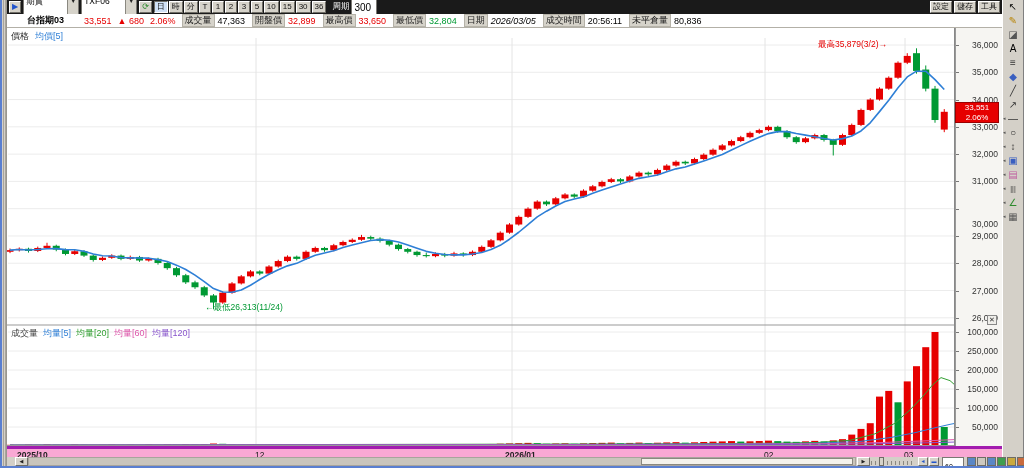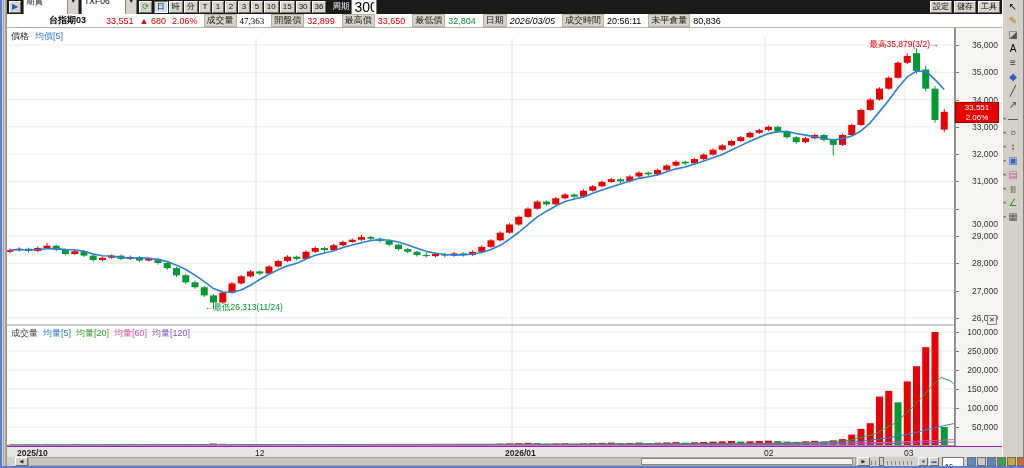--- a/index.html
+++ b/index.html
@@ -13,47 +13,47 @@
   #bottom-edge { position:absolute; left:0; top:466px; width:1024px; height:2px; background:#5a7fd0; }
 
   
   #toolbar { position:absolute; left:7px; top:0; width:995px; height:14px; background:#1a1a1a; display:flex; align-items:center; gap:2px; padding:1px 2px; }
   .tbtn { height:12px; min-width:12px; padding:0 2px; background:#d6d3ca; border:1px solid; border-color:#ffffff #6f6d66 #6f6d66 #ffffff; font-size:8px; line-height:10px; text-align:center; color:#111; }
   .tbtn.active { background:#cfe0f5; border-color:#6f6d66 #ffffff #ffffff #6f6d66; }
   .dropdown { display:flex; height:24px; background:#ffffff; border:1px solid #7a7873; width:56px; }
   .dropdown .dval { flex:1; padding:0 2px; font-size:8.5px; line-height:10px; color:#000; }
   .dropdown .darr { width:11px; background:#d6d3ca; border-left:1px solid #8a8880; font-size:6px; line-height:10px; text-align:center; color:#222; }
   #cycle-label { color:#fff; font-size:8.5px; margin-left:4px; }
-  #cycle-input { width:26px; height:17px; border:1px solid #7a7873; font-size:14px; padding:0 2px; background:#fff; }
+  #cycle-input { width:26px; height:17px; border:1px solid #7a7873; font-size:10px; padding:0 2px; background:#fff; }
   #tb-right { margin-left:auto; display:flex; gap:2px; }
   #tb-right .tbtn { min-width:21px; }
 
   
-  #quotebar { position:absolute; left:7px; top:14px; width:995px; height:14px; background:#fff; border-bottom:1px solid #b3b0a7; display:flex; align-items:center; gap:6px; padding-left:42px; white-space:nowrap; }
+  #quotebar { position:absolute; left:7px; top:14px; width:995px; height:14px; background:#fff; border-bottom:1px solid #b3b0a7; display:flex; align-items:center; gap:6px; padding-left:20px; white-space:nowrap; }
   #quote-symbol { font-weight:bold; color:#000; margin-right:14px; }
   .q-red { color:#e60000; }
   .q-chip { background:#d6d3ca; border:1px solid #b5b2a8; padding:0 2px; color:#222; line-height:11px; }
   .q-val { color:#000; }
   .q-pair { display:flex; gap:3px; align-items:center; }
 
   
   #chart-area { position:absolute; left:7px; top:28px; width:948px; height:418px; background:#fff; }
   #price-axis { position:absolute; left:955px; top:28px; width:47px; height:418px; background:#f6f5f2; border-left:1px solid #999; }
   .axis-label { position:absolute; left:4px; width:38px; text-align:right; font-size:8.5px; color:#333; }
   .axis-tick { position:absolute; left:0; width:3px; height:1px; background:#777; }
   #pane-title { position:absolute; left:11px; top:30px; display:flex; gap:6px; z-index:3; }
   #pane-title .t-black { color:#222; }
   #pane-title .t-blue { color:#2e7fd6; }
   #vol-title { position:absolute; left:11px; top:327px; display:flex; gap:5px; z-index:3; }
-  #x-axis { position:absolute; left:7px; top:446px; width:995px; height:14px; background:#e5e5e5; border-top:1px solid #a21caf; }
+  #x-axis { position:absolute; left:7px; top:446px; width:995px; height:14px; background:#f9a8d4; border-top:3px solid #a21caf; }
   .x-label { position:absolute; top:1px; color:#222; font-size:8.5px; }
   .x-label.bold { font-weight:bold; }
 
   
-  #hi-anno { position:absolute; left:856px; top:39px; width:96px; text-align:center; color:#e60000; font-size:8.5px; z-index:3; }
+  #hi-anno { position:absolute; left:818px; top:39px; width:96px; text-align:left; color:#e60000; font-size:8.5px; z-index:3; }
   #lo-anno { position:absolute; left:205px; top:302px; color:#009933; font-size:8.5px; z-index:3; }
   #price-tag { position:absolute; left:955px; top:102px; width:44px; height:21px; background:#e60000; border:1px solid #990000; color:#fff; font-size:8px; line-height:10px; text-align:center; z-index:4; }
   #pane-close { position:absolute; left:987px; top:315px; width:10px; height:10px; background:#efeeea; border:1px solid #888; color:#333; font-size:7px; line-height:8px; text-align:center; z-index:4; }
 
   
   #scroll-row { position:absolute; left:7px; top:457px; width:1017px; height:9px; background:#d4d0c8; }
   .sc-btn { position:absolute; top:0; width:13px; height:9px; background:#d6d3ca; border:1px solid; border-color:#fff #6f6d66 #6f6d66 #fff; font-size:5px; line-height:7px; text-align:center; color:#222; }
   #sc-track { position:absolute; left:21px; top:0; width:828px; height:9px; background:#c9c5bc; border:1px solid #a8a49c; }
   #sc-thumb { position:absolute; left:612px; top:0; width:212px; height:7px; background:#f4f2ec; border:1px solid #8a8880; }
   #zoom-slider { position:absolute; left:864px; top:0; width:44px; height:9px; background:repeating-linear-gradient(90deg,#8a8880 0 1px,transparent 1px 4px); background-size:100% 4px; background-position:0 4px; background-repeat:no-repeat; }
@@ -112,21 +112,21 @@
   </div>
 
   <div id="quotebar">
     <span id="quote-symbol">台指期03</span>
     <span class="q-red">33,551</span>
     <span class="q-red">▲ 680</span>
     <span class="q-red">2.06%</span>
     <span id="quote-fields" style="display:flex;gap:7px">
         <div class="q-pair">
           <div class="q-chip">成交量</div>
-          <div class="q-val" style="color: rgb(0, 0, 0); font-family: Liberation Serif, serif;">47,363</div>
+          <div class="q-val" style="color: rgb(0, 0, 0);">47,363</div>
         </div>
         <div class="q-pair">
           <div class="q-chip">開盤價</div>
           <div class="q-val" style="color: rgb(230, 0, 0);">32,899</div>
         </div>
         <div class="q-pair">
           <div class="q-chip">最高價</div>
           <div class="q-val" style="color: rgb(230, 0, 0);">33,650</div>
         </div>
         <div class="q-pair">

